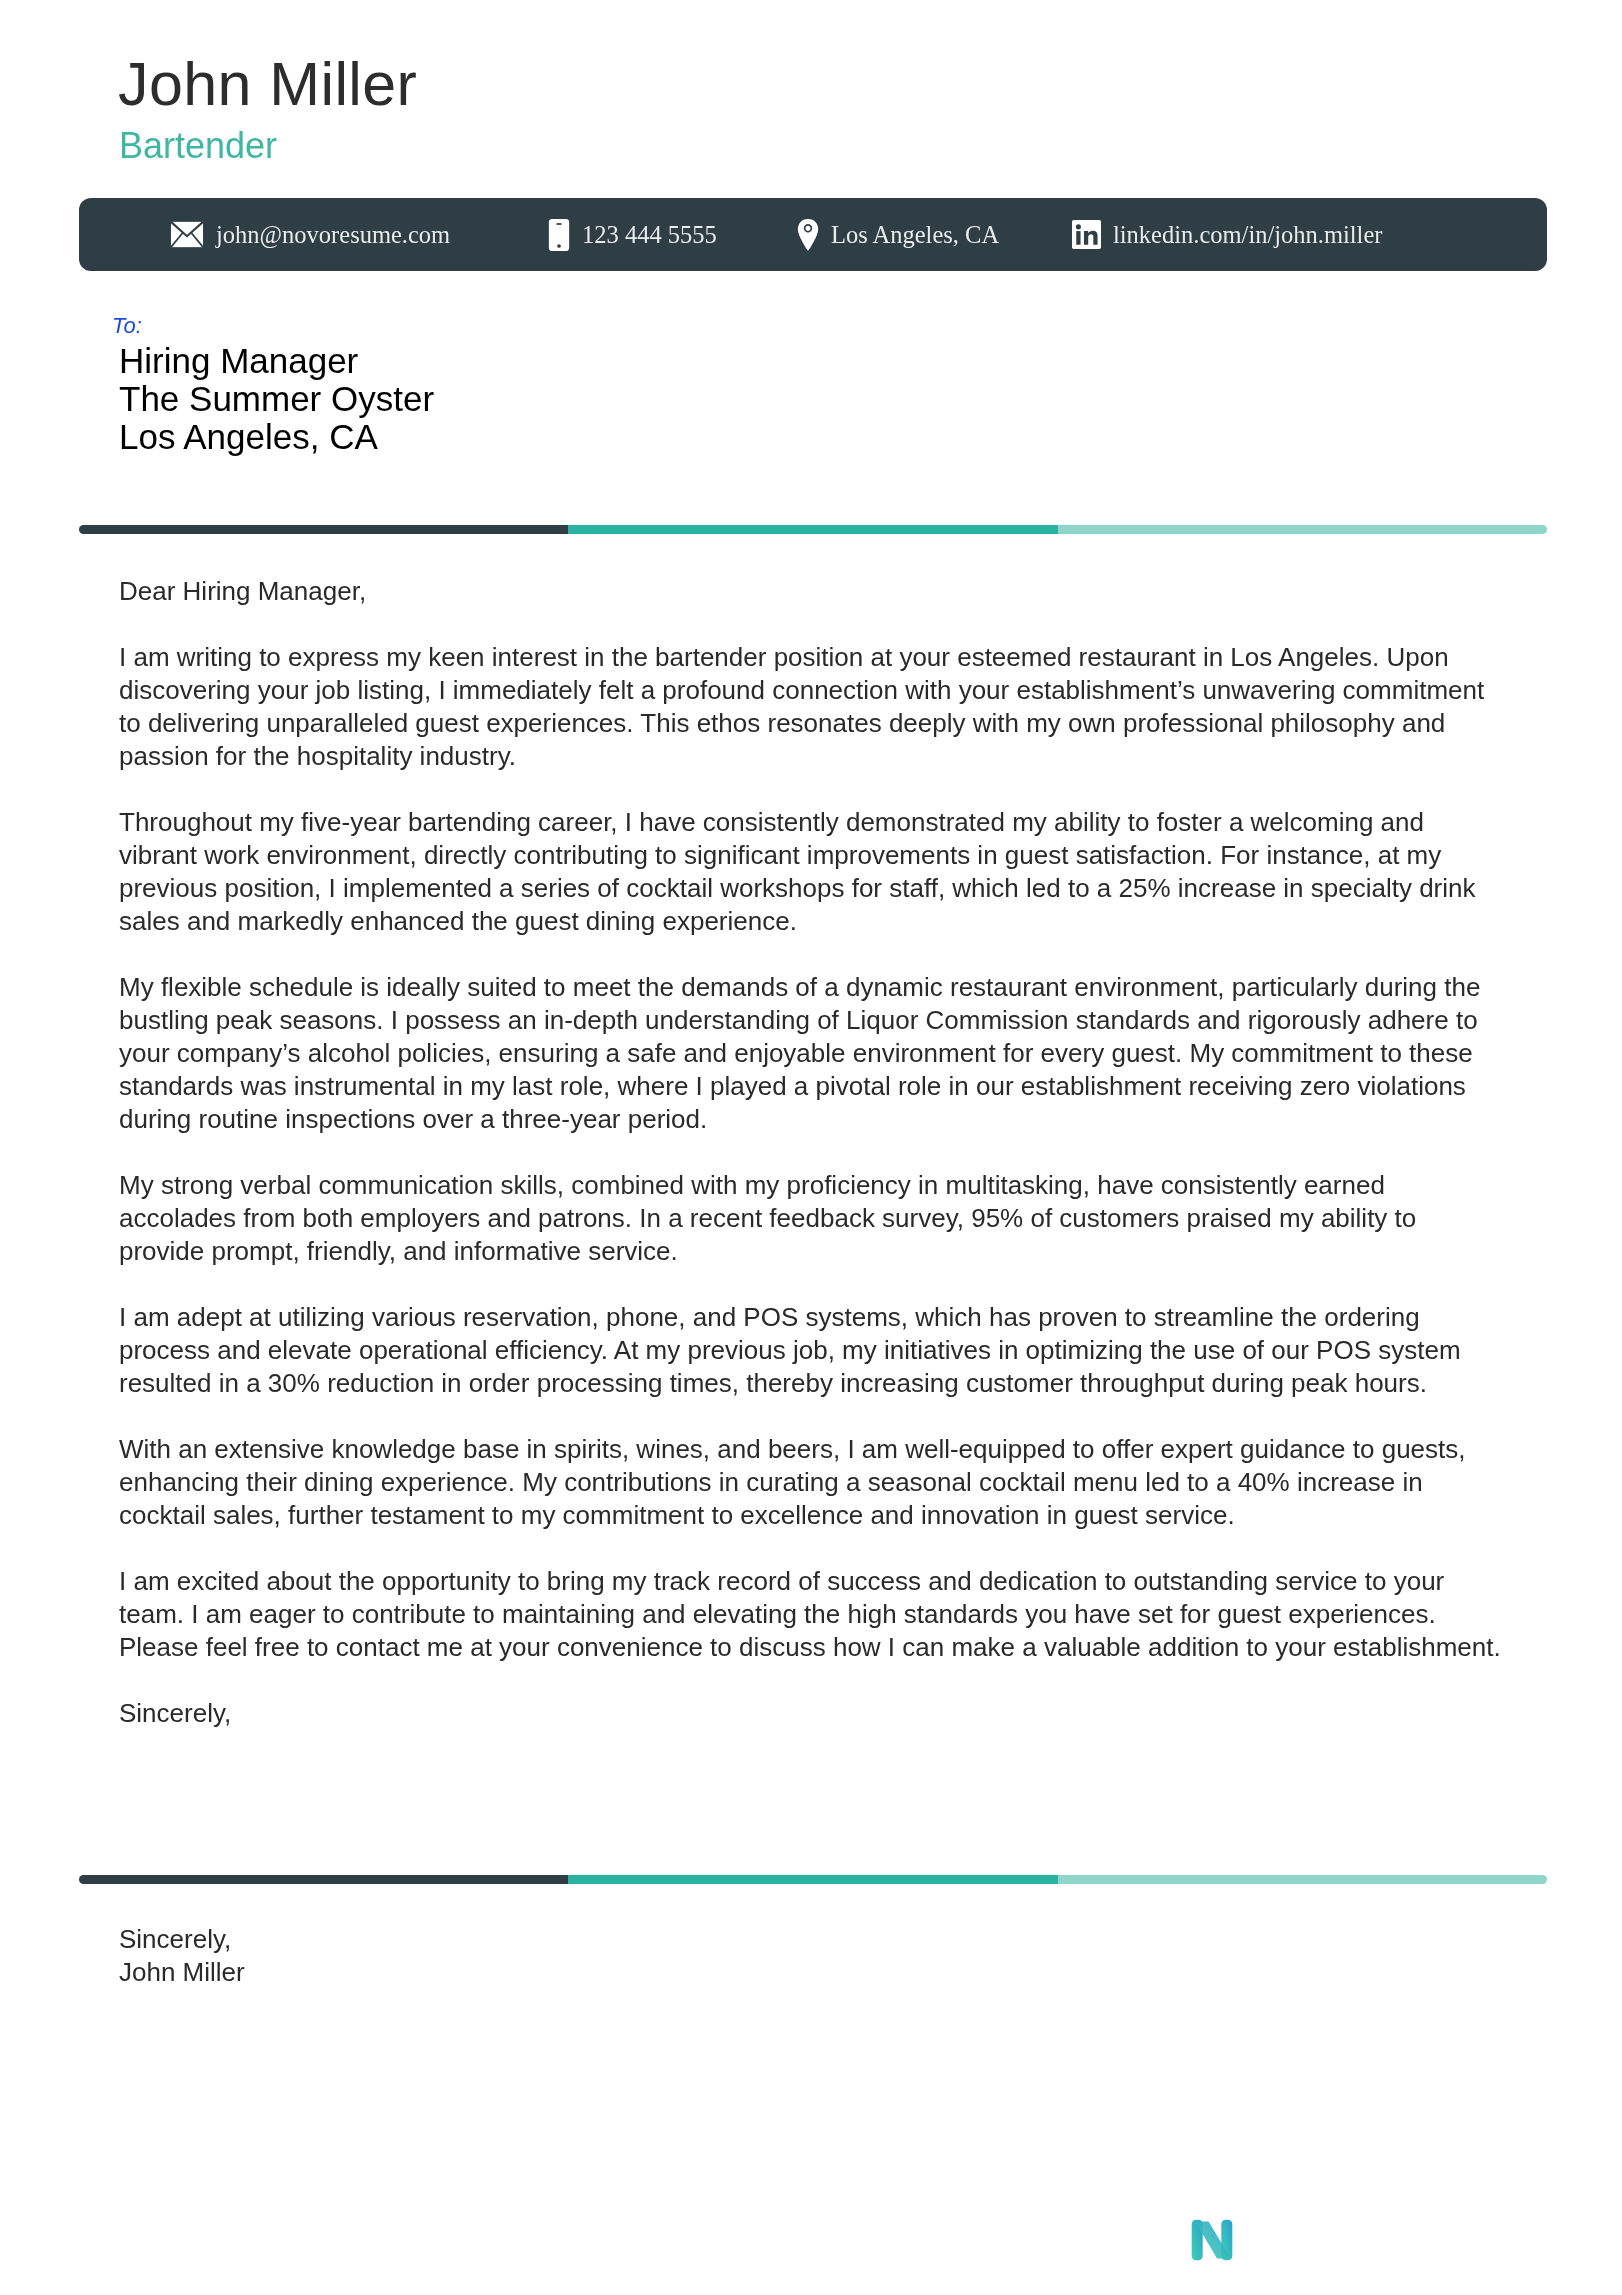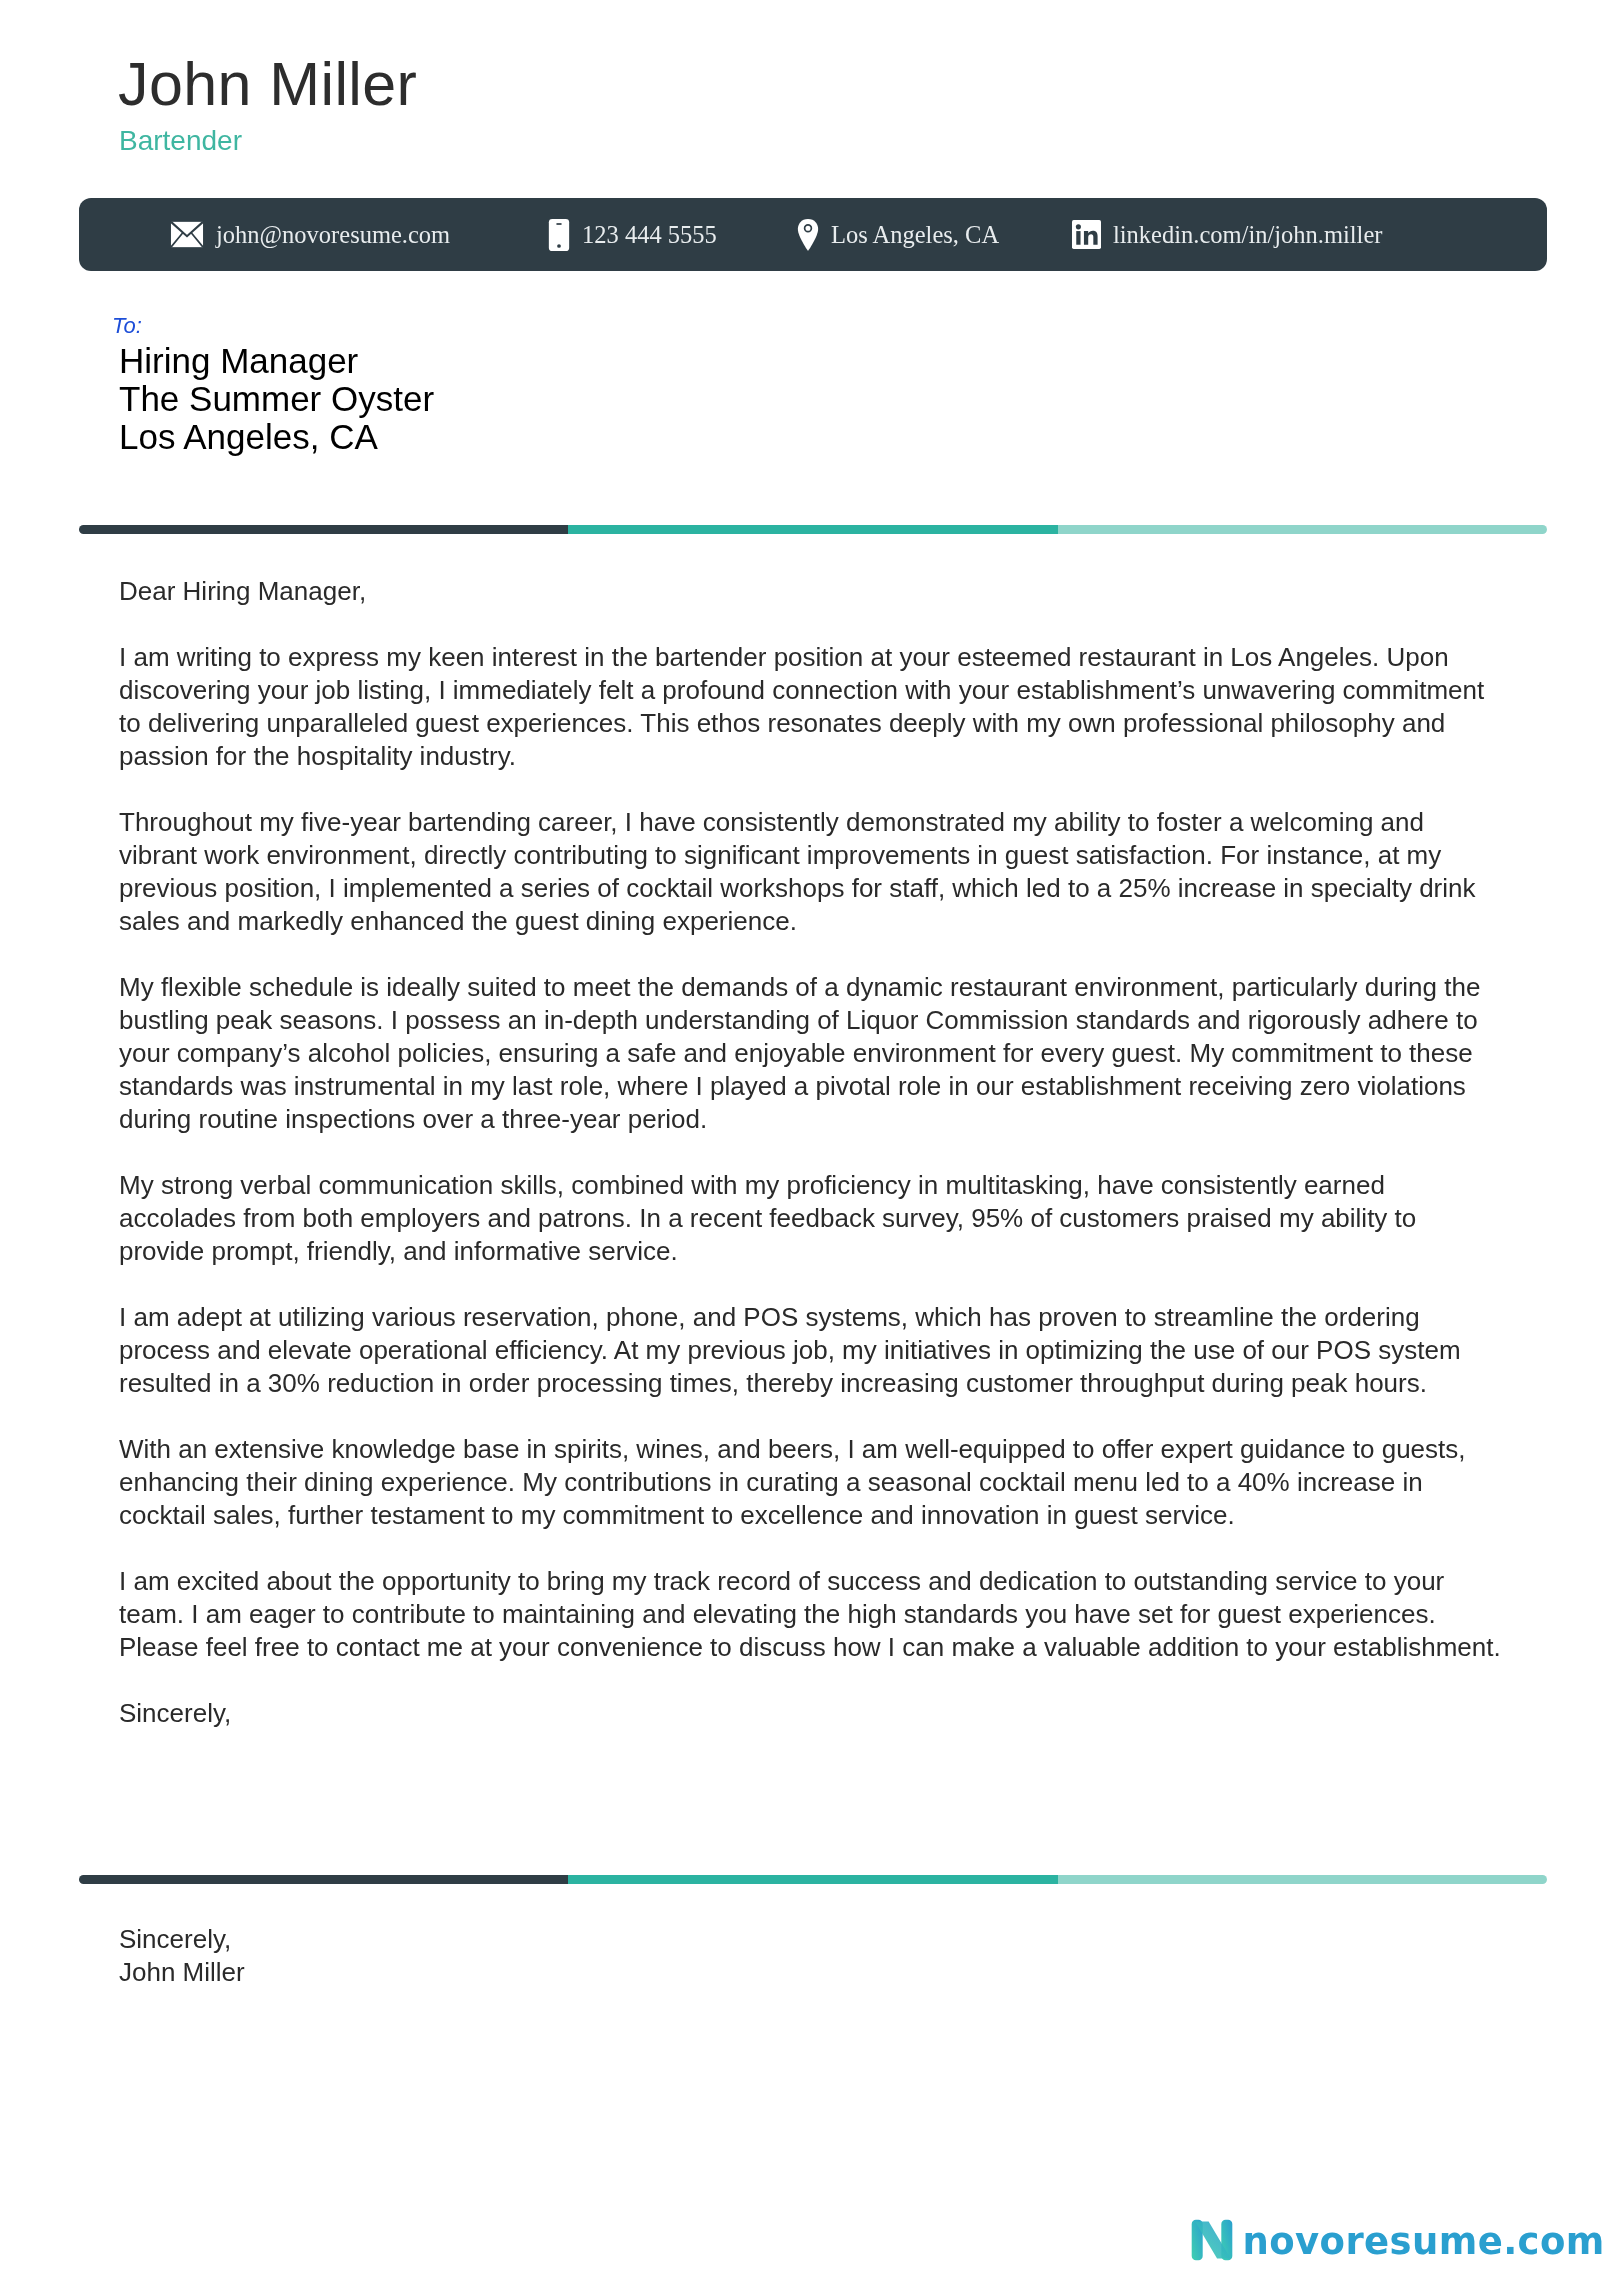--- a/index.html
+++ b/index.html
@@ -7,21 +7,21 @@
       width: 1623px; height: 2295px; position: relative; overflow: hidden;
       font-family: "DejaVu Sans", sans-serif; color: #2b2b2b;
     }
     .name {
       position: absolute; left: 118px; top: 49px;
       font-size: 61px; font-weight: 300; color: #2d2d2d; letter-spacing: 0.4px;
       font-family: "Liberation Sans", sans-serif;
     }
     .title {
       position: absolute; left: 119px; top: 125px;
-      font-size: 28px; color: #3fb6a1;
+      font-size: 36px; color: #3fb6a1;
       font-family: "Liberation Sans", sans-serif;
     }
     .contact-bar {
       position: absolute; left: 79px; top: 198px; width: 1468px; height: 73px;
       background: #2f3d45; border-radius: 12px;
       display: flex; align-items: center;
     }
     .contact-item {
       position: absolute; top: 0; height: 73px; display: flex; align-items: center;
       color: #e8ecee; font-size: 24.5px; font-family: Liberation Serif, serif;
@@ -157,15 +157,14 @@
           <linearGradient id="ng" x1="0" y1="1" x2="1" y2="0">
             <stop offset="0" stop-color="#3fd1b0"></stop>
             <stop offset="1" stop-color="#2a9fcf"></stop>
           </linearGradient>
         </defs>
       <rect x="2" y="2" width="13" height="48" rx="5" fill="url(#ng)"></rect>
       <rect x="37" y="2" width="13" height="48" rx="5" fill="url(#ng)"></rect>
       <path d="M6 4 L22 4 L48 48 L32 48 Z" fill="url(#ng)" opacity="0.9"></path>
     </svg>
   </span>
-  <span class="brand-text">novoresume.com</span>
 </div>
 
 
 </body></html>

